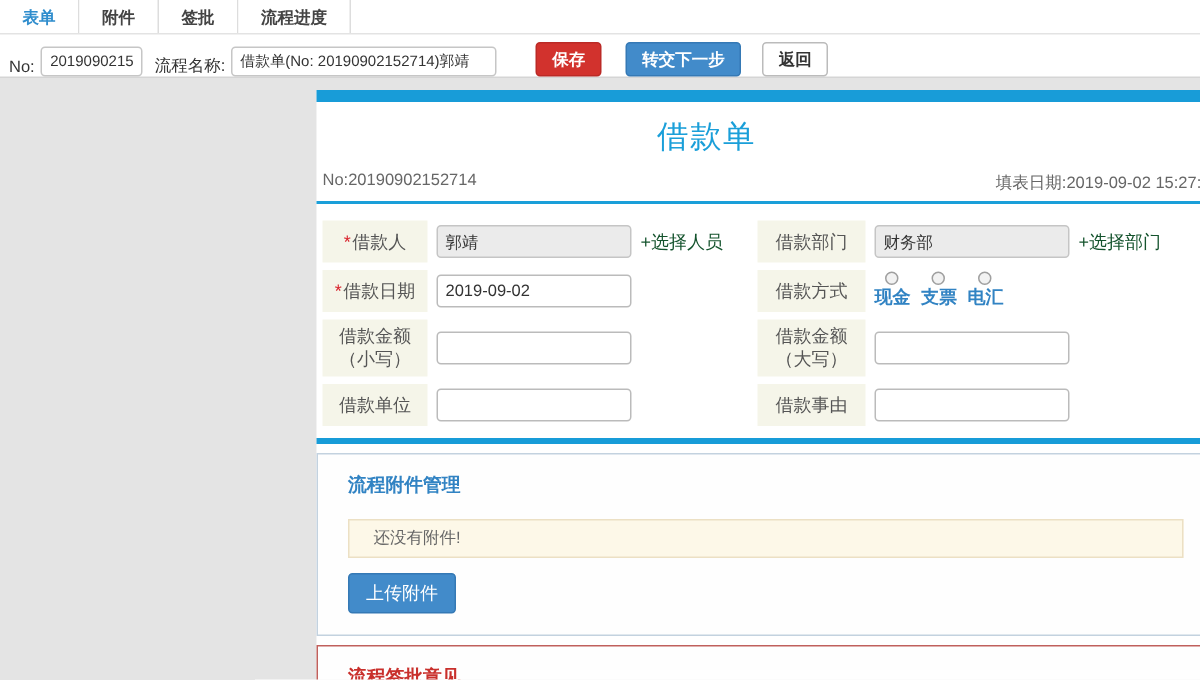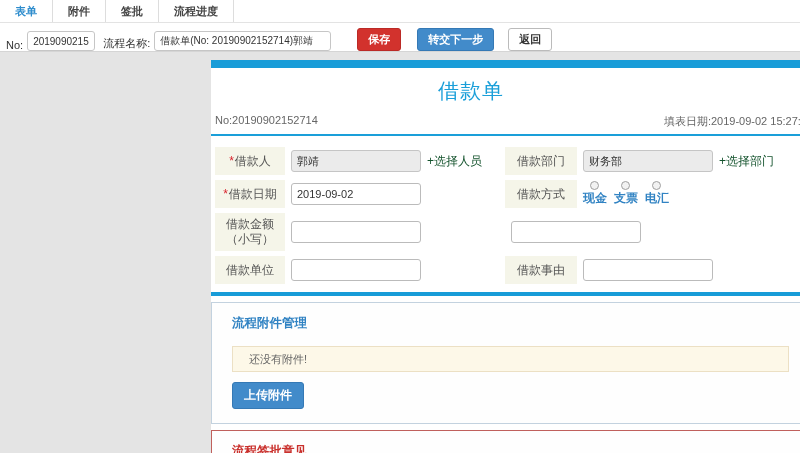--- a/index.html
+++ b/index.html
@@ -43,21 +43,21 @@
   .radio-lbl { font-size:12px; color:#3183c3; font-weight:bold; }
   .blue-bottombar { height:4px; background:#189cd8; margin-top:8px; }
 
   
   .panel { border:1px solid #c3d2df; background:#fefefe; margin-top:6px; padding:12px 20px 14px 20px; }
   .panel.red { border-color:#c0605c; height:200px; }
   .panel-heading { font-size:12.5px; font-weight:bold; }
   .panel-heading.blue { color:#3183c3; }
   .panel-heading.red { color:#c9302c; }
   .alert-box { width:557px; height:26px; background:#fdf8e8; border:1px solid #ece0c4; font-size:11px; color:#666; line-height:24px; padding-left:16px; margin-top:14px; }
-  .upload-btn { margin-top:10px; background:#428bca; border:1px solid #3579b5; color:#fff; font-size:12px; font-weight:bold; padding:4px 11px; border-radius:3px; cursor:pointer; font-family:inherit; }
+  .upload-btn { margin-top:10px; background:#428bca; border:1px solid #3579b5; color:#fff; font-size:12px; font-weight:normal; padding:4px 11px; border-radius:3px; cursor:pointer; font-family:inherit; }
 </style>
 </head>
 <body>
 
 <div class="header">
   <div class="tabbar">
     <div class="tab active">表单</div>
     <div class="tab">附件</div>
     <div class="tab">签批</div>
     <div class="tab">流程进度</div>
@@ -134,20 +134,21 @@
     </div>
 
     <div class="frow">
       <div class="fgroup left">
         <div class="label-cell" style="min-height:38px">借款金额（小写）</div>
         <div class="field-cell">
           <input class="f-input" value="" style="">
         </div>
       </div>
       <div class="fgroup" style="flex:1">
+        <div class="label-cell" style="width:72px;min-height:38px">借款金额（大写）</div>
         <div class="field-cell">
           <input class="f-input" value="" style="">
         </div>
       </div>
     </div>
 
     <div class="frow">
       <div class="fgroup left">
         <div class="label-cell">借款单位</div>
         <div class="field-cell">

